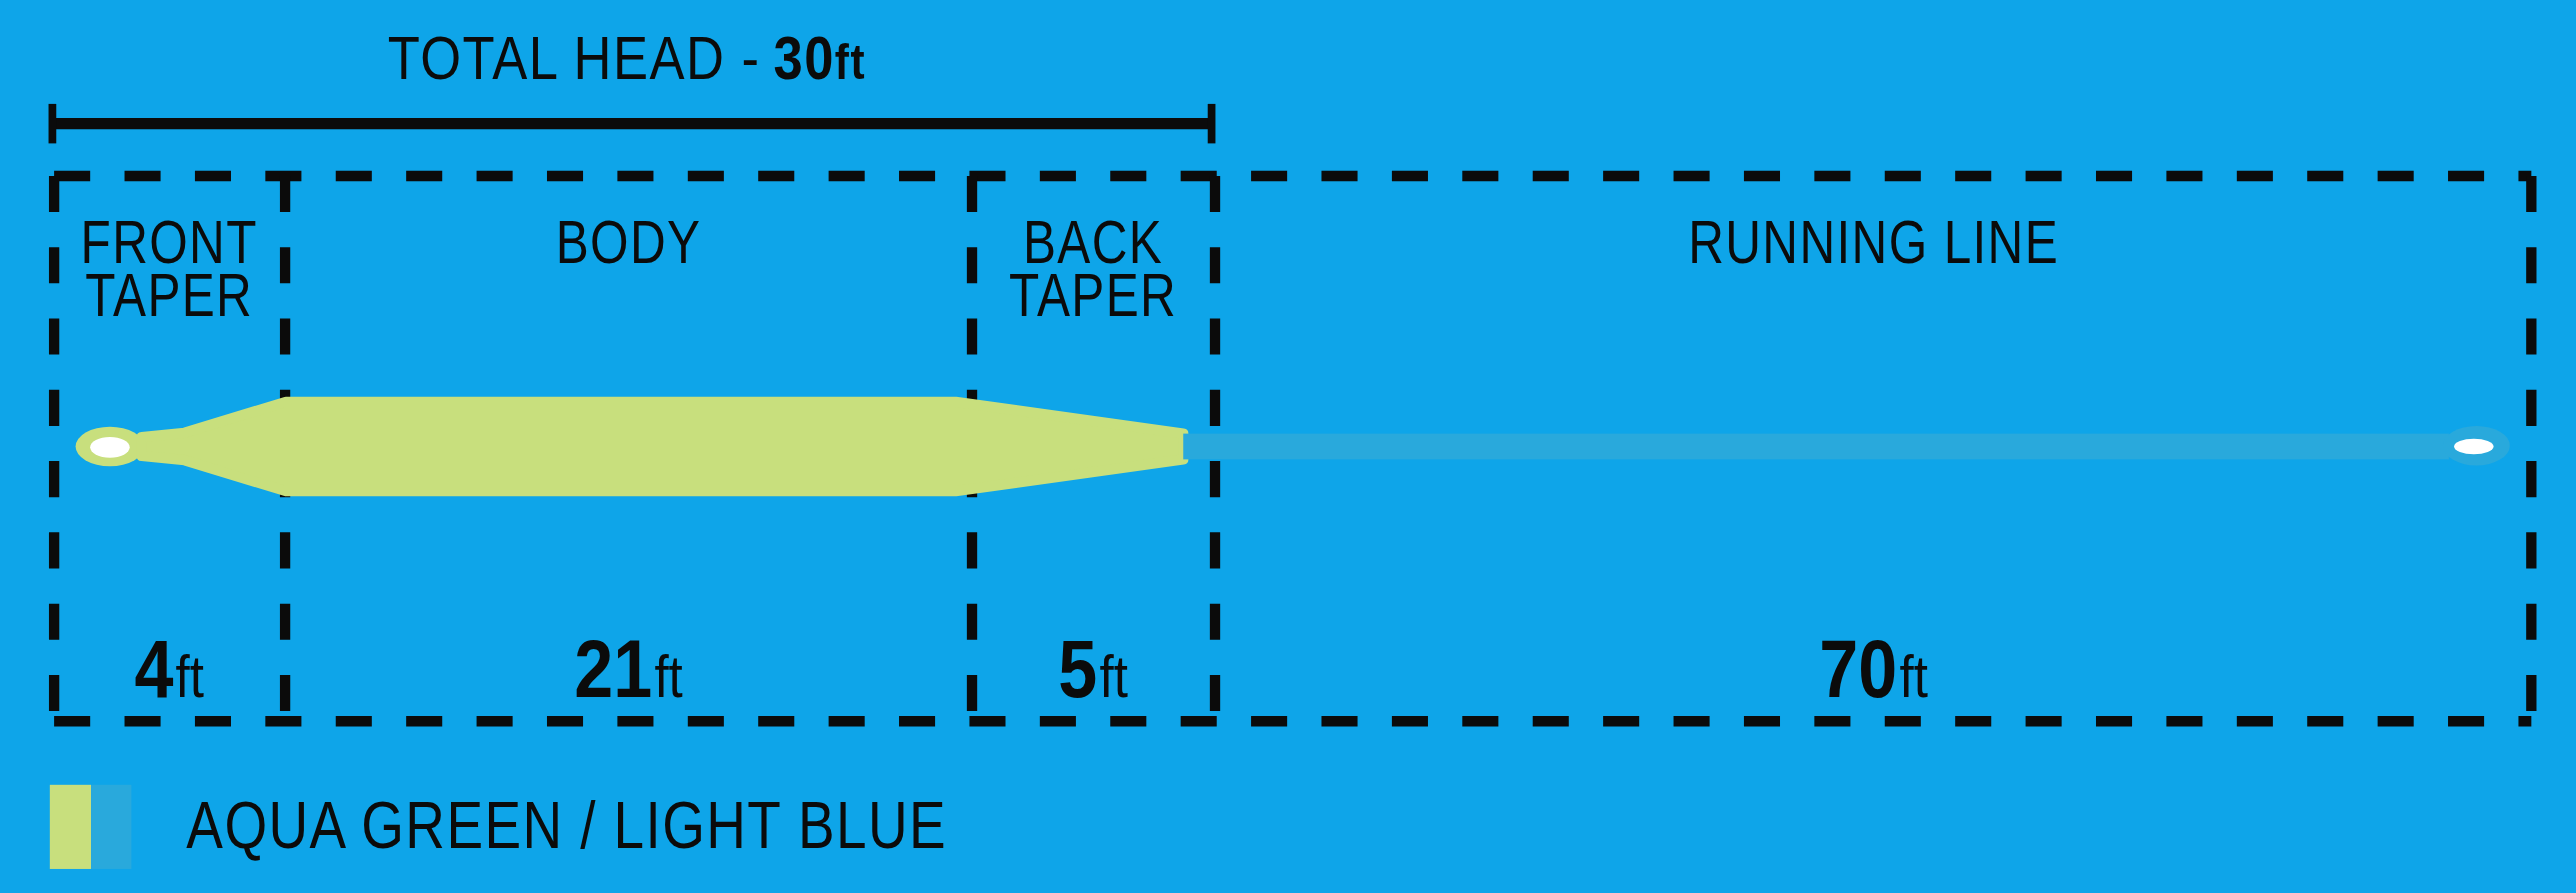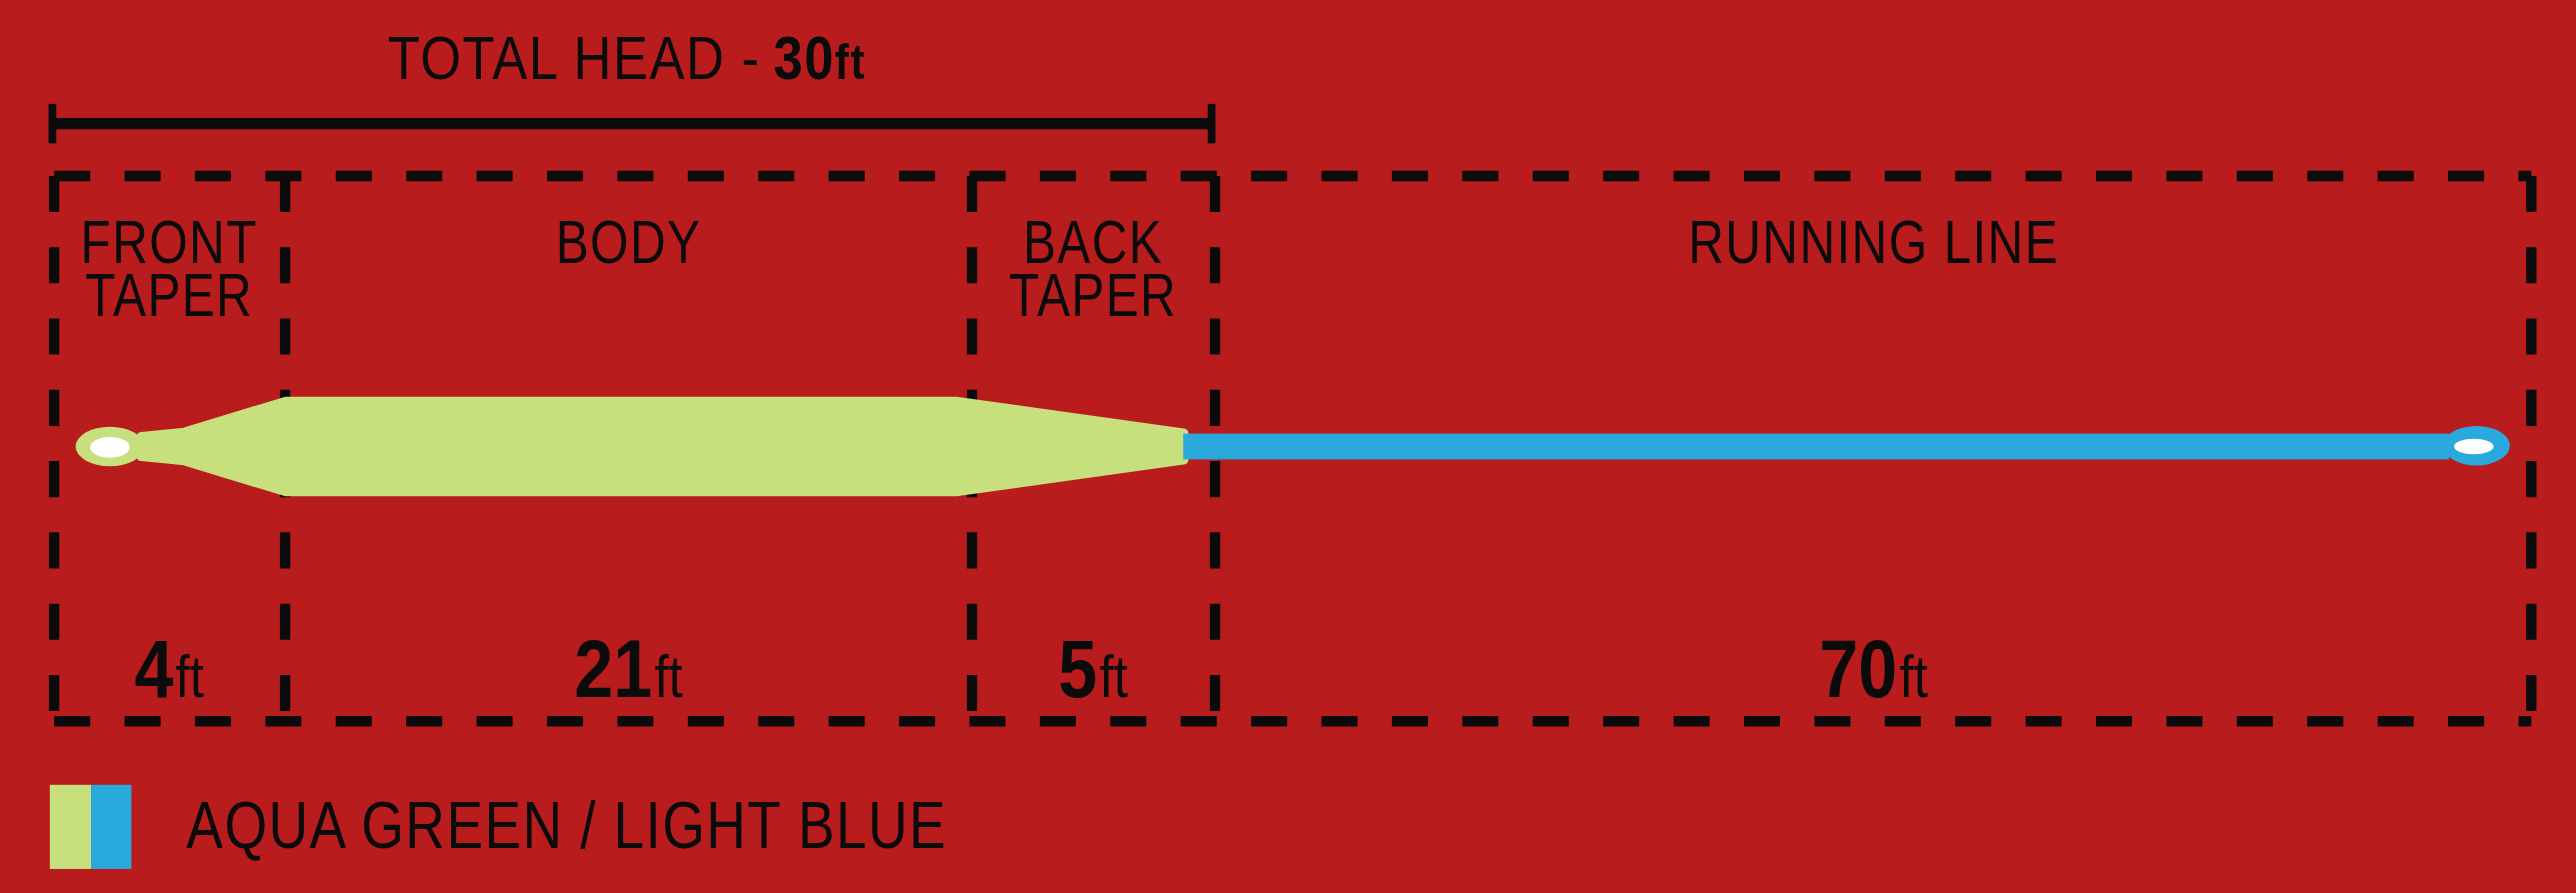--- a/index.html
+++ b/index.html
@@ -1,16 +1,16 @@
 <!DOCTYPE html>
 <html style="font-size:13.7px"><head>
 <meta charset="utf-8">
 <style>
   html,body{margin:0;padding:0;background:#ffffff;}
-  .stage{position:relative;width:2576px;height:893px;background:#b91c1c;overflow:hidden;}
+  .stage{position:relative;width:2576px;height:893px;background:#0ea5e9;overflow:hidden;}
   svg{display:block;}
   text{font-family:"Liberation Sans","DejaVu Sans",sans-serif;fill:inherit;}
   .title-t{font-size:72px;font-weight:400;letter-spacing:2px;}
   .title-t .b{font-weight:700;}
   .title-t .unit{font-weight:700;font-size:58px;}
   .label-t{font-size:72px;font-weight:400;letter-spacing:2px;}
   .meas-t{font-size:96px;font-weight:700;}
   .meas-t .ftu{font-size:70px;font-weight:400;}
   .legend-t{font-size:78px;font-weight:400;letter-spacing:2px;}
 </style>

